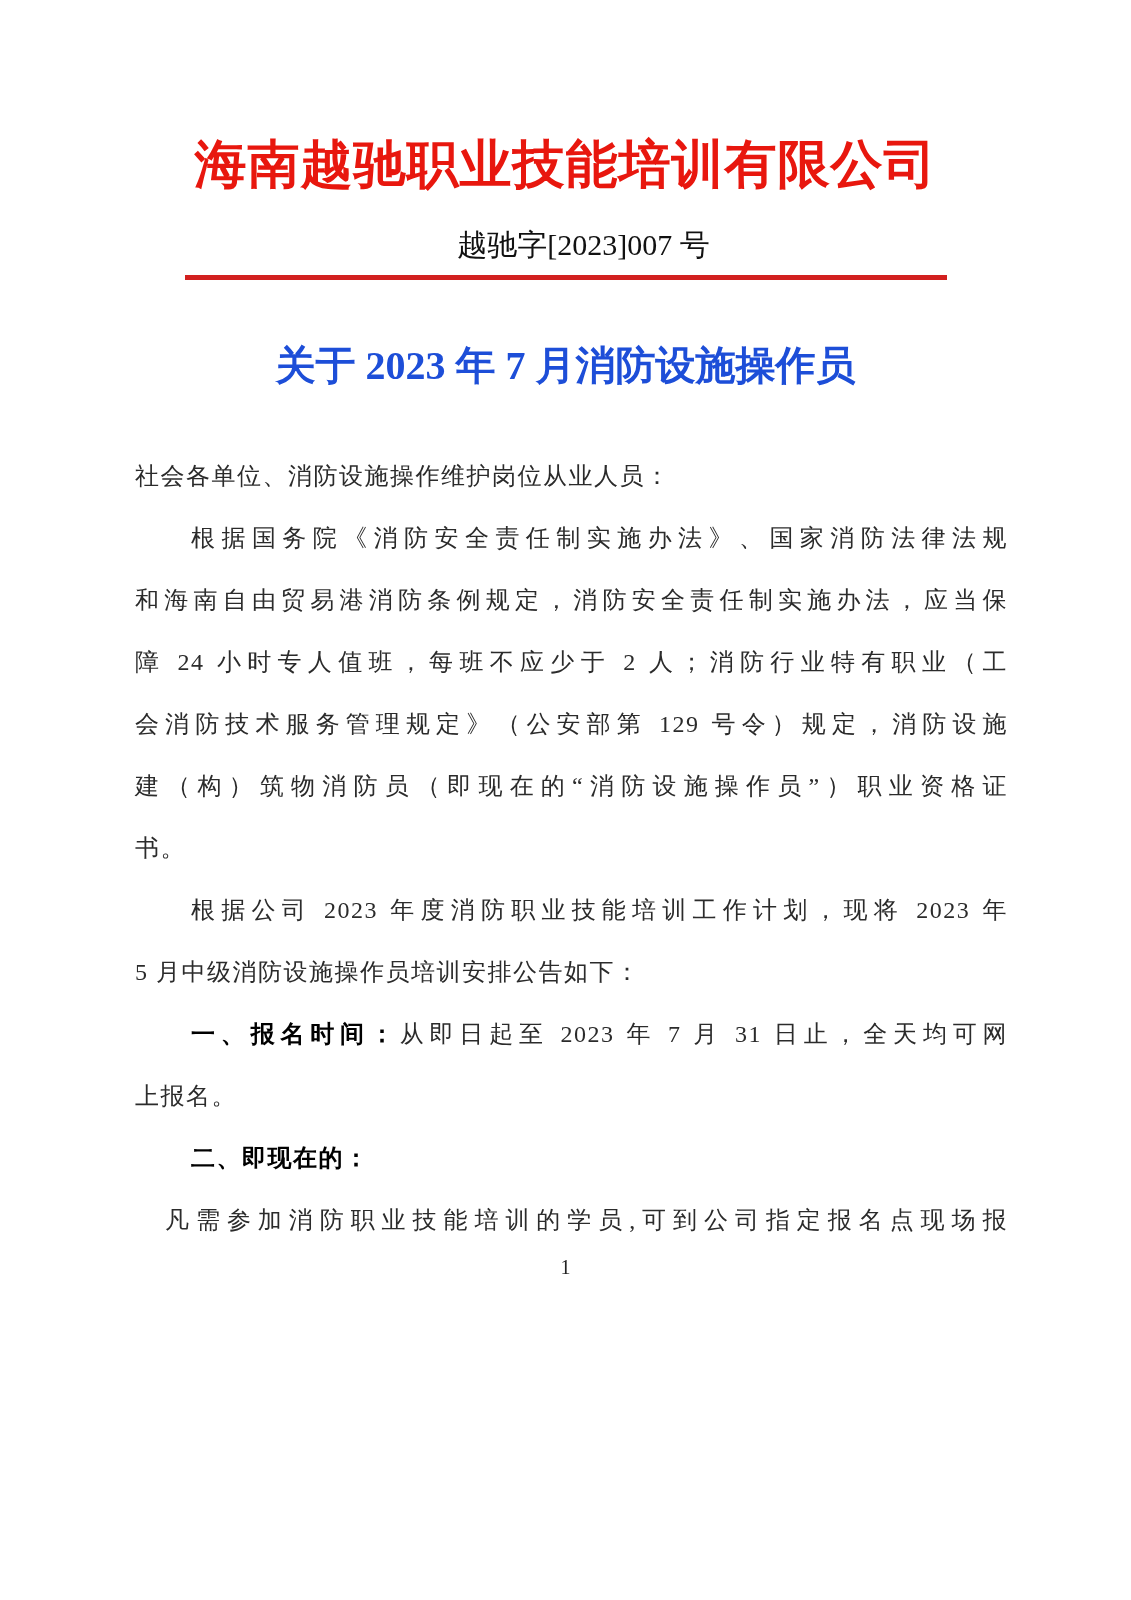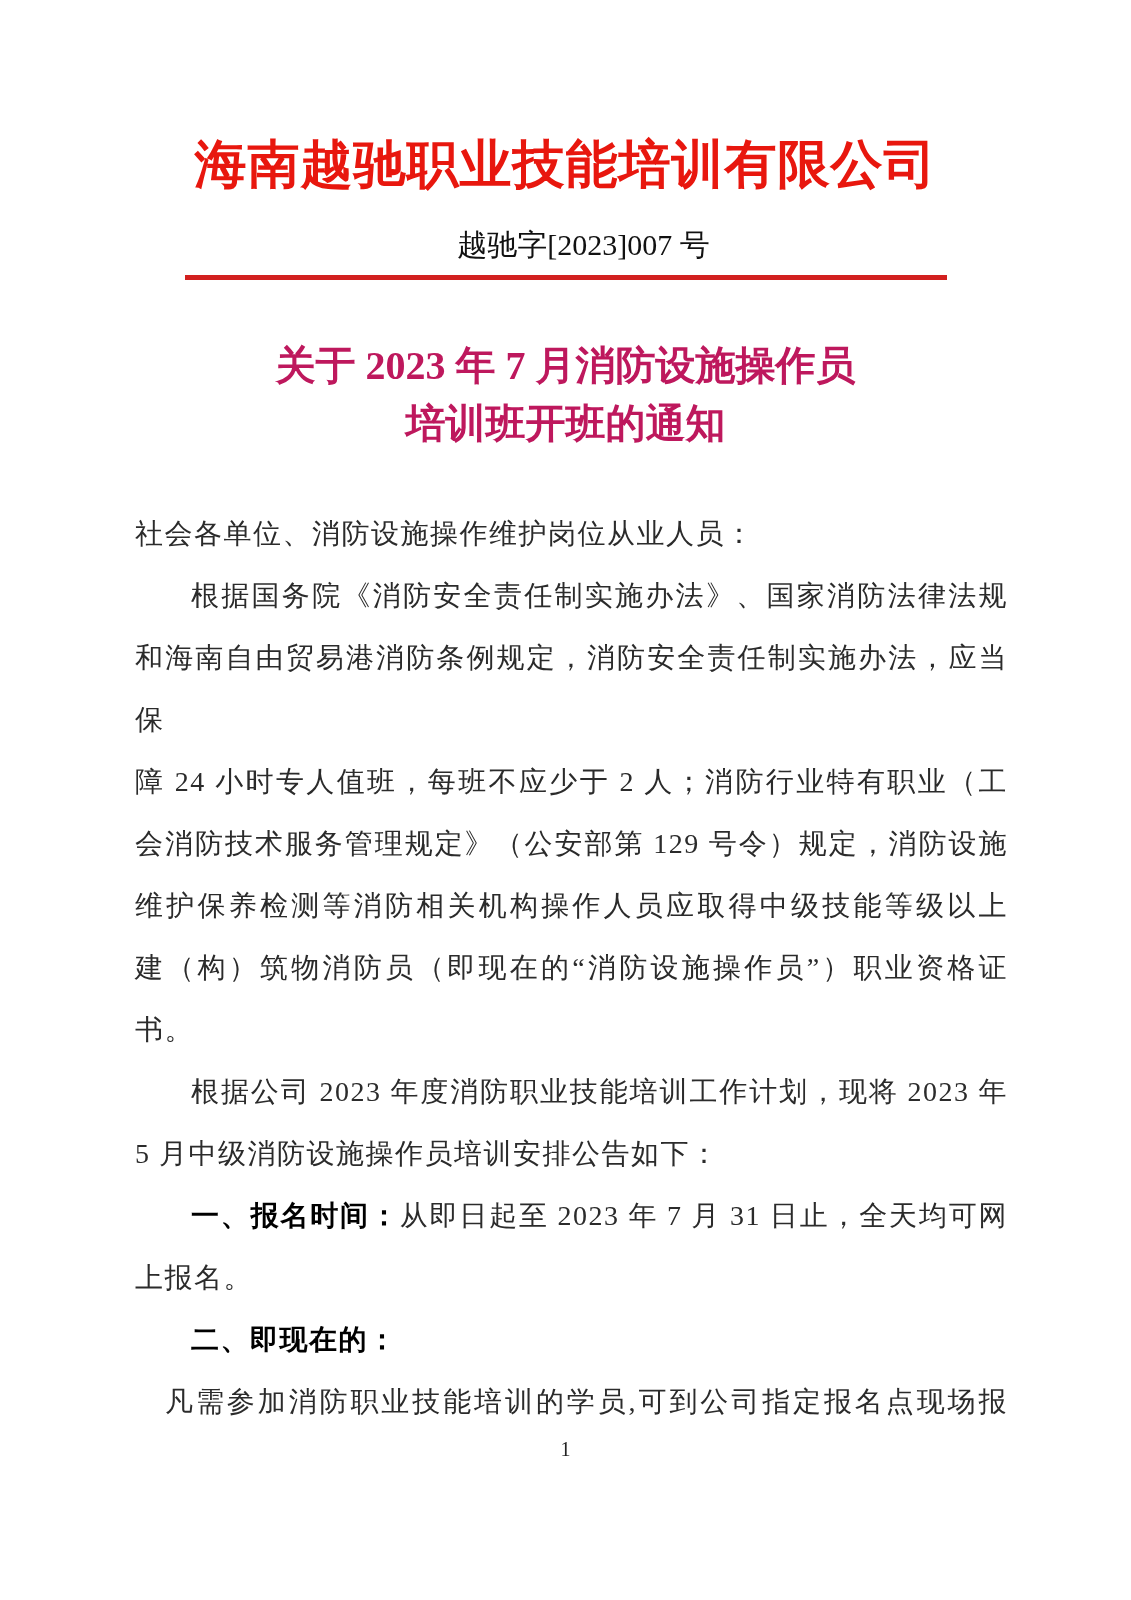--- a/index.html
+++ b/index.html
@@ -36,26 +36,26 @@
     width: 762px;
     height: 5px;
     background: #d2201f;
   }
   .notice-title {
     margin-top: 57px;
     text-align: center;
     font-size: 40px;
     line-height: 58px;
     font-weight: bold;
-    color: #be185d;
+    color: #1d4ed8;
   }
   .body-text {
     margin: 50px 0 0 135px;
     width: 873px;
-    font-size: 28px;
+    font-size: 24px;
     line-height: 62px;
     color: #2b2b2b;
   }
   .line { letter-spacing: 1.5px; }
   .fill {
     text-align: justify;
     text-align-last: justify;
     text-justify: inter-character;
   }
   .indent2 { text-indent: 56px; }
@@ -75,30 +75,28 @@
 <div class="page">
 
   <div class="company-name">海南越驰职业技能培训有限公司</div>
 
   <div class="doc-number">越驰字[2023]007 号</div>
 
   <div class="red-rule"></div>
 
   <div class="notice-title">
     <div>关于 2023 年 7 月消防设施操作员</div>
-    <div>培训班开班的通知</div>
   </div>
 
   <div class="body-text">
     <div class="line">社会各单位、消防设施操作维护岗位从业人员：</div>
     <div class="line fill indent2">根据国务院《消防安全责任制实施办法》、国家消防法律法规</div>
     <div class="line fill">和海南自由贸易港消防条例规定，消防安全责任制实施办法，应当保</div>
     <div class="line fill">障 24 小时专人值班，每班不应少于 2 人；消防行业特有职业（工</div>
     <div class="line fill">会消防技术服务管理规定》（公安部第 129 号令）规定，消防设施</div>
-    <div class="line fill">维护保养检测等消防相关机构操作人员应取得中级技能等级以上</div>
     <div class="line fill">建（构）筑物消防员（即现在的“消防设施操作员”）职业资格证</div>
     <div class="line">书。</div>
     <div class="line fill indent2">根据公司 2023 年度消防职业技能培训工作计划，现将 2023 年</div>
     <div class="line">5 月中级消防设施操作员培训安排公告如下：</div>
     <div class="line fill indent2">
       <span class="bold">一、报名时间：</span><span>从即日起至 2023 年 7 月 31 日止，全天均可网</span>
     </div>
     <div class="line">上报名。</div>
     <div class="line indent2">
       <span class="bold">二、即现在的：</span>

